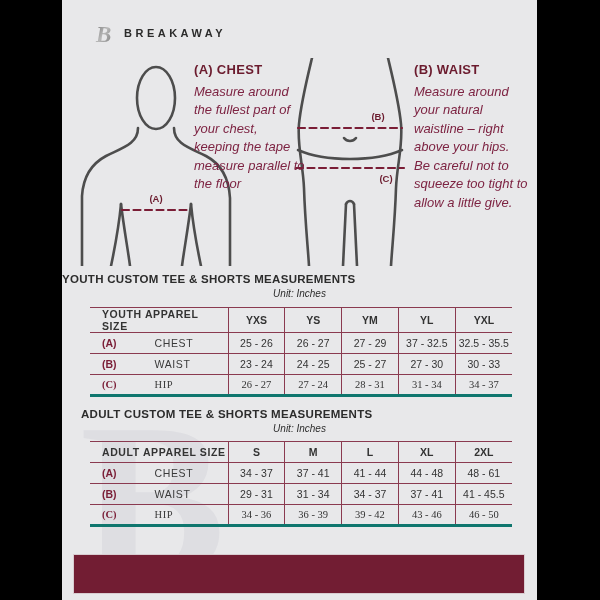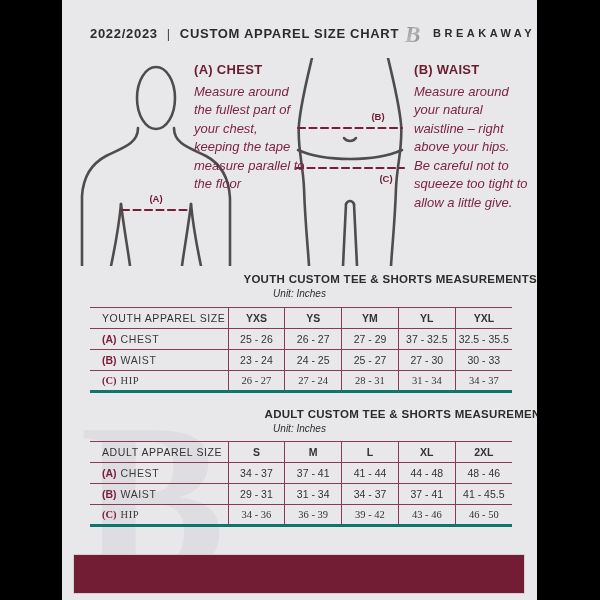--- a/index.html
+++ b/index.html
@@ -20,58 +20,53 @@
 
   .fig{position:absolute;z-index:1;}
   .fig path,.fig ellipse{fill:none;stroke:#4d4d4d;stroke-width:2.6;stroke-linecap:round;}
   .fig .dash{stroke:#7a1d36;stroke-width:2.2;stroke-dasharray:7 4.5;}
   .fig text{font-family:"Liberation Sans",sans-serif;font-size:9.5px;font-weight:bold;fill:#6b1b2e;}
 
   .instr{position:absolute;z-index:1;}
   .instr h3{margin:0 0 6px 0;font-size:13px;font-weight:bold;color:#6b1b2e;letter-spacing:0.3px;}
   .instr p{margin:0;font-style:italic;font-size:13px;line-height:1.42;color:#7d2342;}
 
-  .sec-title{position:absolute;left:0;width:100%;text-align:right;font-weight:bold;
+  .sec-title{position:absolute;left:0;width:100%;text-align:left;font-weight:bold;
              font-size:11.5px;color:#2c2c2c;letter-spacing:0.3px;z-index:1;}
   .sec-unit{position:absolute;left:0;width:100%;text-align:center;font-style:italic;
             font-size:10px;color:#2c2c2c;z-index:1;}
 
   .tbl-wrap{position:absolute;left:28px;width:422px;z-index:1;}
   table.size-table{border-collapse:collapse;table-layout:fixed;width:100%;}
   table.size-table col.c-label{width:138px;}
   table.size-table tr{height:21px;}
   table.size-table th,table.size-table td{padding:0;border-top:1px solid #8a3a50;
       font-size:10.5px;color:#333;vertical-align:middle;}
   table.size-table tr:last-child td{border-bottom:3px solid #0f766e;font-family:Liberation Serif, serif;}
   table.size-table th:not(:first-child),table.size-table td:not(:first-child){
       border-left:1px solid #8a3a50;text-align:center;}
   table.size-table th:not(:first-child){font-weight:bold;}
   table.size-table th:first-child,table.size-table td:first-child{
       text-align:left;padding-left:12px;}
-  .col-label-h{font-weight:normal;font-size:10px;letter-spacing:0.6px;color:#3a3a3a;}
+  .col-label-h{font-weight:bold;font-size:10px;letter-spacing:0.6px;color:#3a3a3a;}
   .pfx{color:#7a1d36;font-weight:bold;margin-right:4px;}
-  .lbl{color:#3a3a3a;letter-spacing:0.6px;}
+  .lbl{color:#3a3a3a;letter-spacing:0.6px;margin-left:34px;}
 
   .footer-bar{position:absolute;left:11px;top:554px;width:452px;height:40px;
               background:#721d33;border:1px solid #d8ccd0;box-sizing:border-box;z-index:2;}
 </style>
 </head>
 <body>
 
 <div class="stage">
   <div class="page">
 
     <div class="watermark">B</div>
 
     <div class="hdr">
-      <div class="hdr-left">
-        <span>2022/2023</span>
-        <span class="hdr-sep">|</span>
-        <span>CUSTOM APPAREL SIZE CHART</span>
-      </div>
       <div class="hdr-right">
         <svg width="26" height="28" viewBox="0 0 26 28">
           <defs>
             <linearGradient id="metal" x1="0" y1="0" x2="1" y2="1">
               <stop offset="0" stop-color="#6f6f6f"></stop>
                 <stop offset="0.5" stop-color="#b8b8b8"></stop>
                 <stop offset="1" stop-color="#7a7a7a"></stop>
             </linearGradient>
           </defs>
           <path d="M2,6 L22,6" stroke="url(#metal)" stroke-width="2.6" fill="none"></path>
@@ -185,21 +180,21 @@
           <th>L</th>
           <th>XL</th>
           <th>2XL</th>
         </tr>
         <tr>
           <td><span class="pfx">(A)</span><span class="lbl">CHEST</span></td>
           <td>34 - 37</td>
           <td>37 - 41</td>
           <td>41 - 44</td>
           <td>44 - 48</td>
-          <td>48 - 46</td>
+          <td>48 - 61</td>
         </tr>
         <tr>
           <td><span class="pfx">(B)</span><span class="lbl">WAIST</span></td>
           <td>29 - 31</td>
           <td>31 - 34</td>
           <td>34 - 37</td>
           <td>37 - 41</td>
           <td>41 - 45.5</td>
         </tr>
         <tr>

